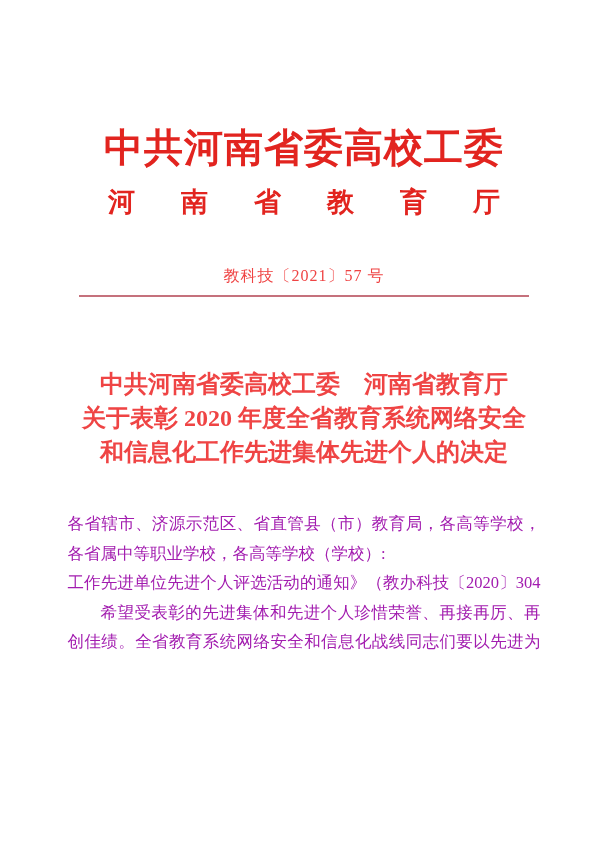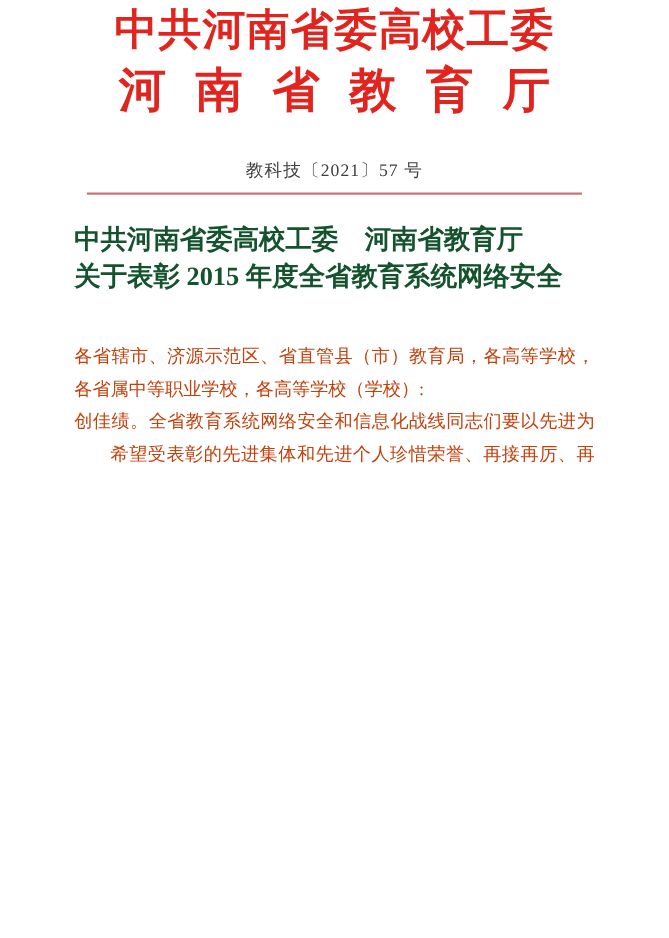--- a/index.html
+++ b/index.html
@@ -16,71 +16,72 @@
     width: 608px;
     height: 853px;
     background: #ffffff;
   }
   .content {
     width: 473px;
     margin: 0 auto;
   }
   
   .letterhead {
+    margin-top: 120px;
     color: #e2241f;
     font-weight: bold;
     text-align: center;
   }
   .letterhead .issuer-line1 {
     font-size: 39px;
     line-height: 55px;
     letter-spacing: 1px;
     white-space: nowrap;
   }
   .letterhead .issuer-line2 {
-    font-size: 43px;
+    font-size: 27px;
     line-height: 55px;
     width: 392px;
     margin: 0 auto;
     text-align: justify;
     text-align-last: justify;
     text-justify: inter-character;
   }
   
   .doc-number {
     margin-top: 36px;
     text-align: center;
     font-size: 16px;
     line-height: 20px;
-    color: #404040;
+    color: #ef4444;
     letter-spacing: 1px;
   }
   
   .red-rule {
     width: 450px;
     height: 2px;
     margin: 9px auto 0 auto;
     background: #c5717c;
   }
   
   .doc-title {
-    margin-top: 24px;
-    text-align: left;
+    margin-top: 70px;
+    text-align: center;
     font-weight: bold;
-    color: #14532d;
+    color: #ef4444;
     font-size: 24px;
     line-height: 34px;
   }
   .doc-title .title-line { white-space: nowrap; }
   
   .doc-body {
     margin-top: 40px;
     font-size: 16.5px;
     line-height: 29.5px;
-    color: #c2410c;
+    color: #a21caf;
   }
   .body-line {
     text-align: justify;
     text-align-last: justify;
     text-justify: inter-character;
   }
   .body-line.para-end {
     text-align-last: left;
   }
   .body-line.indent {
@@ -97,25 +98,27 @@
       <div class="issuer-line1">中共河南省委高校工委</div>
       <div class="issuer-line2">河南省教育厅</div>
     </header>
 
     <div class="doc-number">教科技〔2021〕57 号</div>
 
     <div class="red-rule"></div>
 
     <section class="doc-title">
       <div class="title-line">中共河南省委高校工委　河南省教育厅</div>
-      <div class="title-line">关于表彰 2015 年度全省教育系统网络安全</div>
+      <div class="title-line">关于表彰 2020 年度全省教育系统网络安全</div>
+      <div class="title-line">和信息化工作先进集体先进个人的决定</div>
     </section>
 
     <section class="doc-body">
       <div class="body-line">各省辖市、济源示范区、省直管县（市）教育局，各高等学校，</div>
       <div class="body-line para-end">各省属中等职业学校，各高等学校（学校）:</div>
+      <div class="body-line">工作先进单位先进个人评选活动的通知》（教办科技〔2020〕304</div>
+      <div class="body-line indent">希望受表彰的先进集体和先进个人珍惜荣誉、再接再厉、再</div>
       <div class="body-line">创佳绩。全省教育系统网络安全和信息化战线同志们要以先进为</div>
-      <div class="body-line indent">希望受表彰的先进集体和先进个人珍惜荣誉、再接再厉、再</div>
     </section>
 
   </div>
 
 </div>
 
 </body></html>

